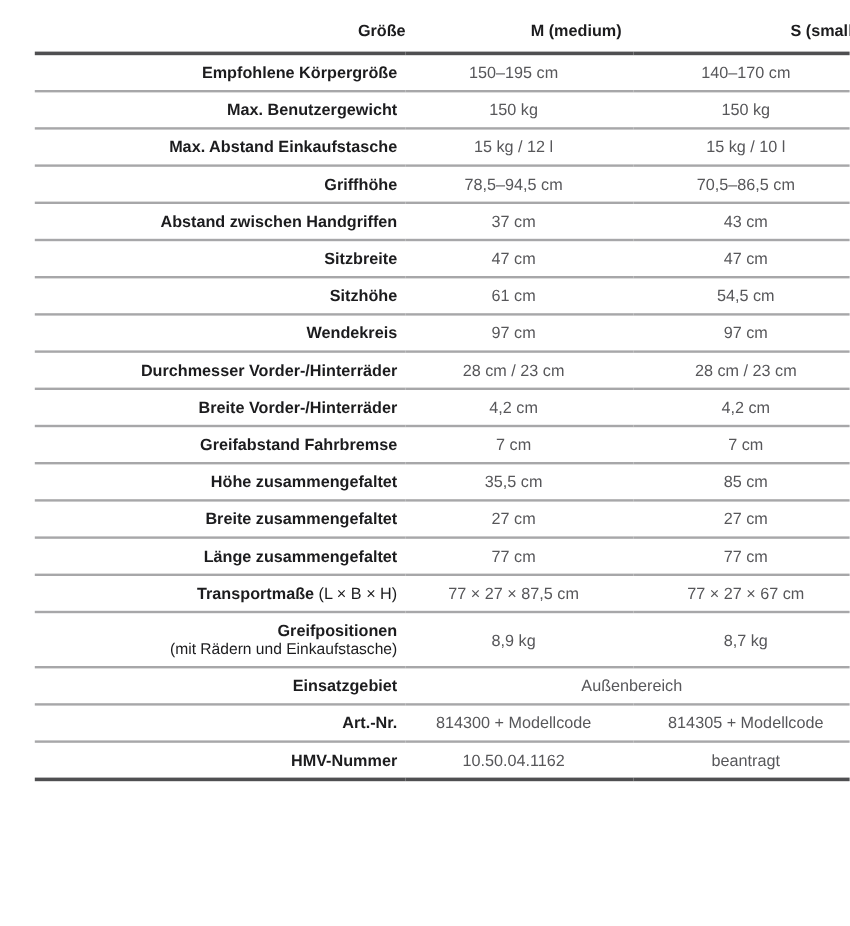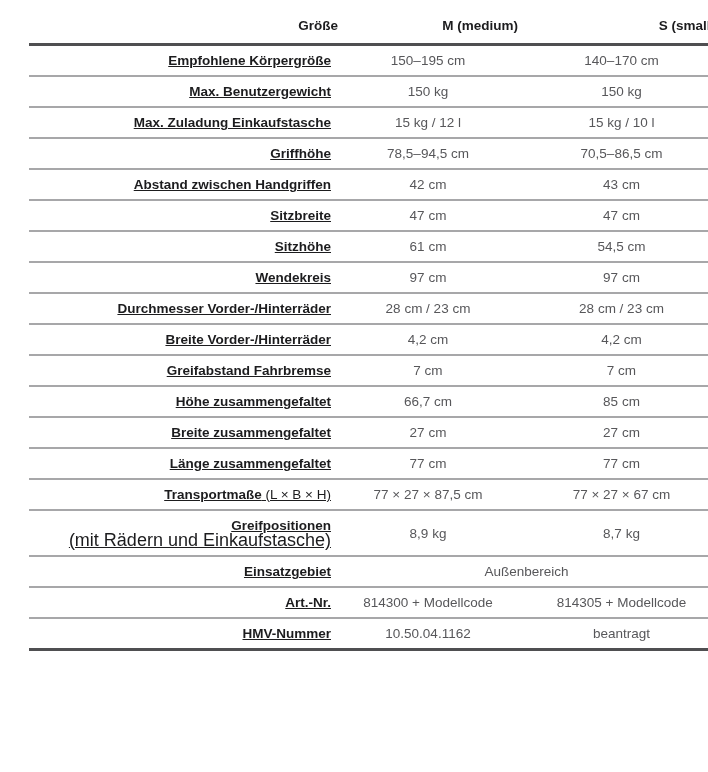--- a/index.html
+++ b/index.html
@@ -43,42 +43,41 @@
     padding-bottom: 10px;
     border-bottom: 3px solid var(--heavy-rule);
   }
   tr.last-row td {
     border-bottom: 3px solid var(--heavy-rule);
   }
   td.lbl {
     font-weight: bold;
     color: var(--label-text);
     padding-right: 7px;
-    text-decoration: underline;
   }
   td.hdr {
     font-weight: bold;
     color: var(--label-text);
   }
   td.val {
     font-weight: normal;
     color: var(--value-text);
     text-align: center;
   }
   td.val-m { padding-right: 10px; }
   td.val-s { padding-right: 6px; }
   td.val-span {
     padding-right: 6px;
     white-space: pre-line;
   }
   .lbl-suffix { font-weight: normal; }
   .sublabel {
     display: block;
     font-weight: normal;
-    font-size: 18px;
+    font-size: 13px;
   }
 </style>
 </head>
 <body>
 
 <table class="spec-table">
   <colgroup>
     <col style="width:309px">
     <col style="width:190px">
     <col style="width:193px">
@@ -96,34 +95,34 @@
       <td class="val val-s">140–170 cm</td>
     </tr>
 
     <tr>
       <td class="lbl">Max. Benutzergewicht</td>
       <td class="val val-m">150 kg</td>
       <td class="val val-s">150 kg</td>
     </tr>
 
     <tr>
-      <td class="lbl">Max. Zuladung Einkaufstasche</td>
+      <td class="lbl">Max. Abstand Einkaufstasche</td>
       <td class="val val-m">15 kg / 12 l</td>
       <td class="val val-s">15 kg / 10 l</td>
     </tr>
 
     <tr>
       <td class="lbl">Griffhöhe</td>
       <td class="val val-m">78,5–94,5 cm</td>
       <td class="val val-s">70,5–86,5 cm</td>
     </tr>
 
     <tr>
       <td class="lbl">Abstand zwischen Handgriffen</td>
-      <td class="val val-m">42 cm</td>
+      <td class="val val-m">37 cm</td>
       <td class="val val-s">43 cm</td>
     </tr>
 
 
 
 
     <tr>
       <td class="lbl">Sitzbreite</td>
       <td class="val val-m">47 cm</td>
       <td class="val val-s">47 cm</td>
@@ -154,21 +153,21 @@
     </tr>
 
     <tr>
       <td class="lbl">Greifabstand Fahrbremse</td>
       <td class="val val-m">7 cm</td>
       <td class="val val-s">7 cm</td>
     </tr>
 
     <tr>
       <td class="lbl">Höhe zusammengefaltet</td>
-      <td class="val val-m">66,7 cm</td>
+      <td class="val val-m">35,5 cm</td>
       <td class="val val-s">85 cm</td>
     </tr>
 
     <tr>
       <td class="lbl">Breite zusammengefaltet</td>
       <td class="val val-m">27 cm</td>
       <td class="val val-s">27 cm</td>
     </tr>
 
     <tr>

